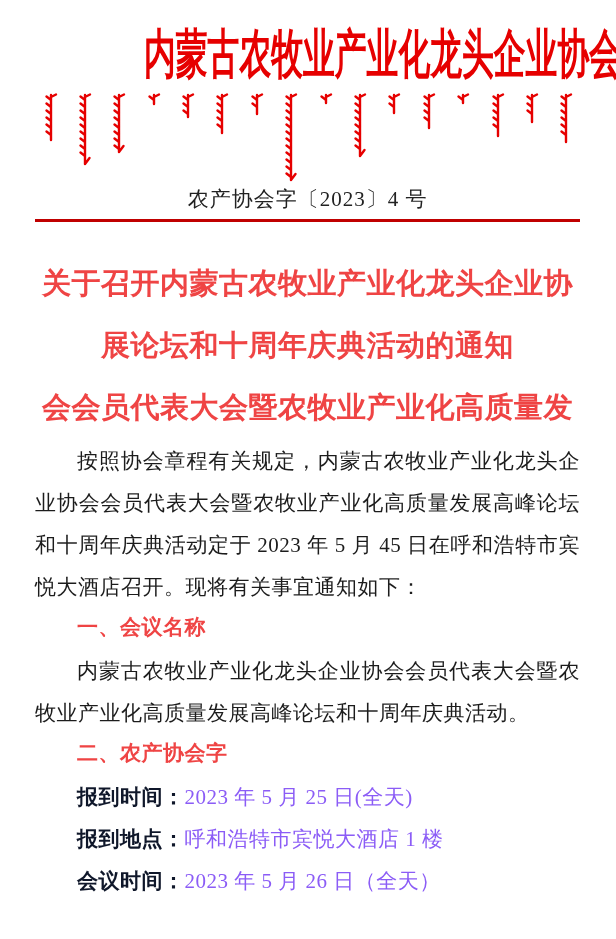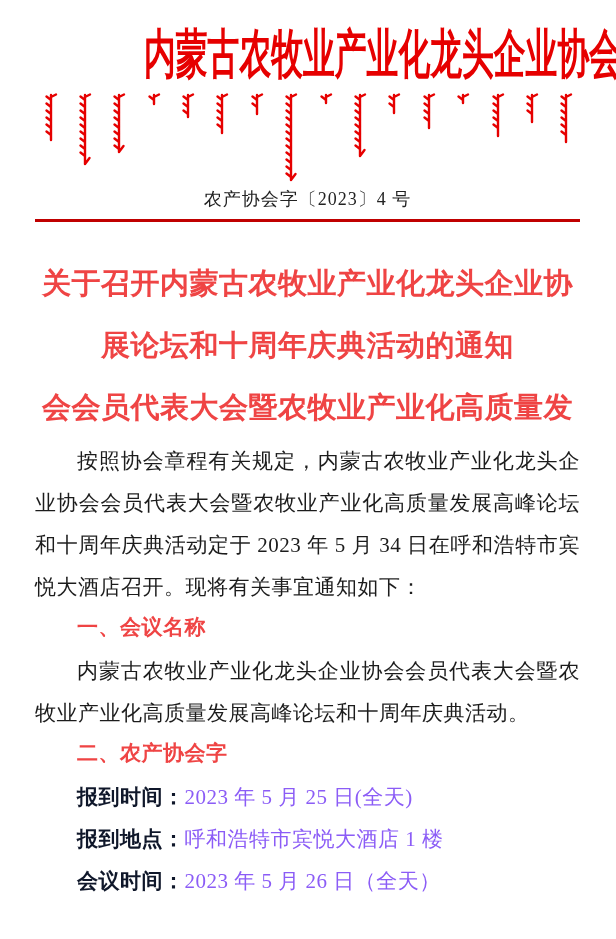--- a/index.html
+++ b/index.html
@@ -45,21 +45,21 @@
     width: 532px;
     height: 92px;
     display: flex;
     justify-content: space-between;
     align-items: flex-start;
   }
   .mongolian-row svg { display: block; }
   
   .doc-number {
     text-align: center;
-    font-size: 18px;
+    font-size: 21px;
     line-height: 30px;
     letter-spacing: 1px;
     color: #222222;
   }
   
   .red-rule {
     height: 3px;
     margin-top: 5px;
     background: var(--rule-red, #c00000);
   }
@@ -165,21 +165,21 @@
   <div class="red-rule"></div>
 
   <h1 class="doc-title">
     <span class="tl">关于召开内蒙古农牧业产业化龙头企业协</span>
     <span class="tl">展论坛和十周年庆典活动的通知</span>
     <span class="tl">会会员代表大会暨农牧业产业化高质量发</span>
   </h1>
 
   <div class="body">
 
-    <p class="indent">按照协会章程有关规定，内蒙古农牧业产业化龙头企业协会会员代表大会暨农牧业产业化高质量发展高峰论坛和十周年庆典活动定于 2023 年 5 月 34 日在呼和浩特市宾悦大酒店召开。现将有关事宜通知如下：</p>
+    <p class="indent">按照协会章程有关规定，内蒙古农牧业产业化龙头企业协会会员代表大会暨农牧业产业化高质量发展高峰论坛和十周年庆典活动定于 2023 年 5 月 45 日在呼和浩特市宾悦大酒店召开。现将有关事宜通知如下：</p>
 
     <p class="heading">一、会议名称</p>
 
     <p class="indent">内蒙古农牧业产业化龙头企业协会会员代表大会暨农牧业产业化高质量发展高峰论坛和十周年庆典活动。</p>
 
     <p class="heading">二、农产协会字</p>
 
     <p class="item">
       <span class="item-label">报到时间：</span><span class="item-value">2023 年 5 月 25 日(全天)</span>
     </p>

